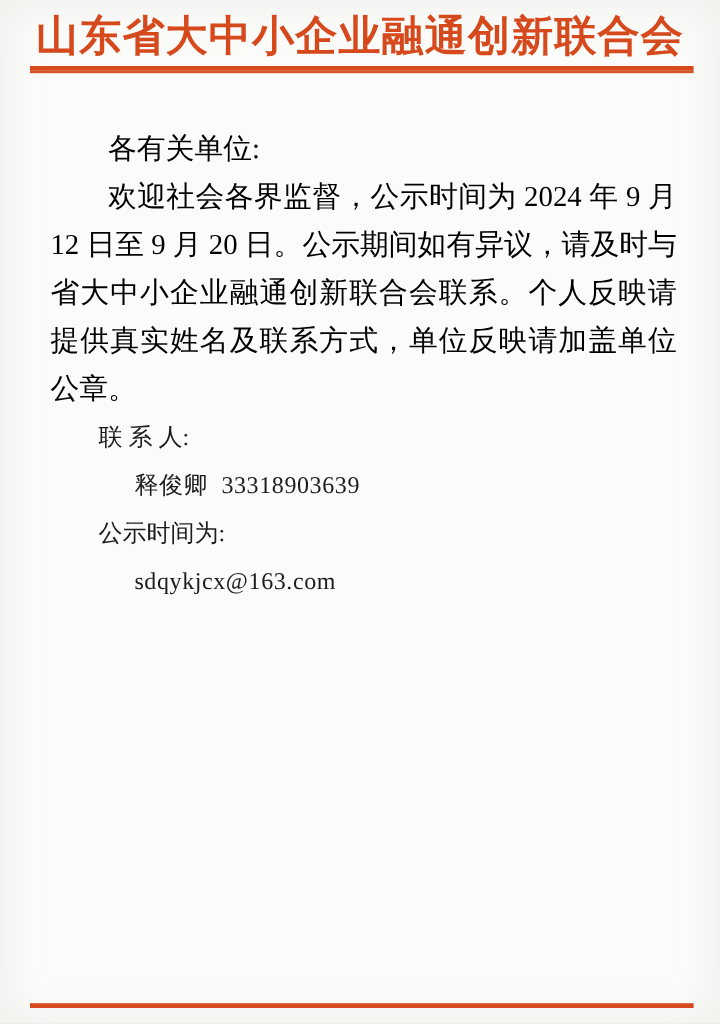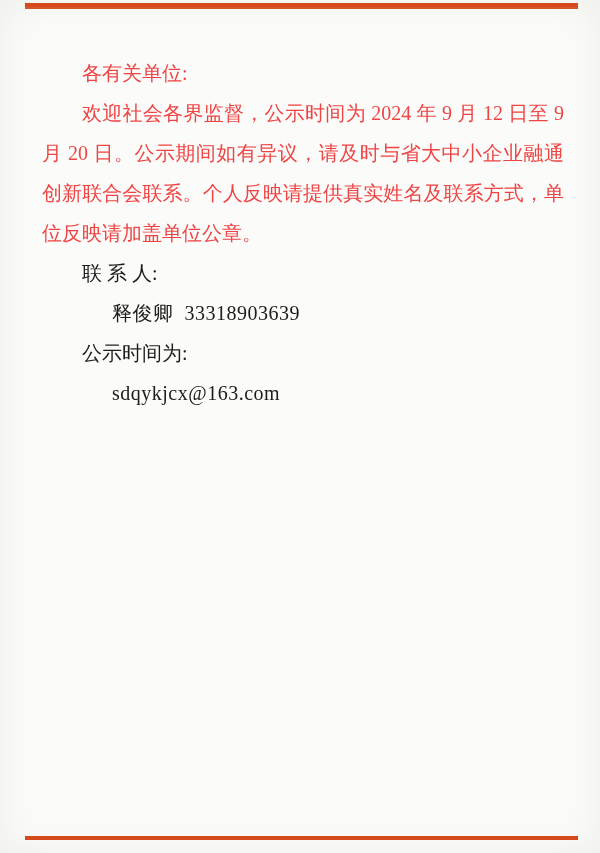--- a/index.html
+++ b/index.html
@@ -34,24 +34,24 @@
   .doc-title {
     margin-top: 32px;
     text-align: center;
     font-weight: bold;
     font-size: 25px;
     line-height: 38px;
     color: #141414;
   }
   .body-text {
     margin: 44px 36px 0 42px;
-    font-size: 20px;
+    font-size: 24px;
     line-height: 40px;
     text-align: justify;
-    color: #ef4444;
+    color: #000000;
   }
   .body-text p { text-indent: 2em; margin: 0; }
   .salutation { text-indent: 0; }
   .contacts {
     margin: 0 36px 0 42px;
     font-size: 20px;
     line-height: 40px;
   }
   .contact-row { display: flex; padding-left: 2em; flex-direction: column; }
   .contact-label { white-space: pre; }
@@ -63,20 +63,21 @@
     bottom: 13px;
     height: 4px;
     background: #d5491c;
   }
 </style>
 </head>
 <body>
 
 <div class="page">
 
+  <div class="org-name">山东省大中小企业融通创新联合会</div>
 
   <div class="rule-double"></div>
 
 
   <div class="body-text">
     <p class="salutation">各有关单位:</p>
     <p>欢迎社会各界监督，公示时间为 2024 年 9 月 12 日至 9 月 20 日。公示期间如有异议，请及时与省大中小企业融通创新联合会联系。个人反映请提供真实姓名及联系方式，单位反映请加盖单位公章。</p>
   </div>
 
   <div class="contacts">

